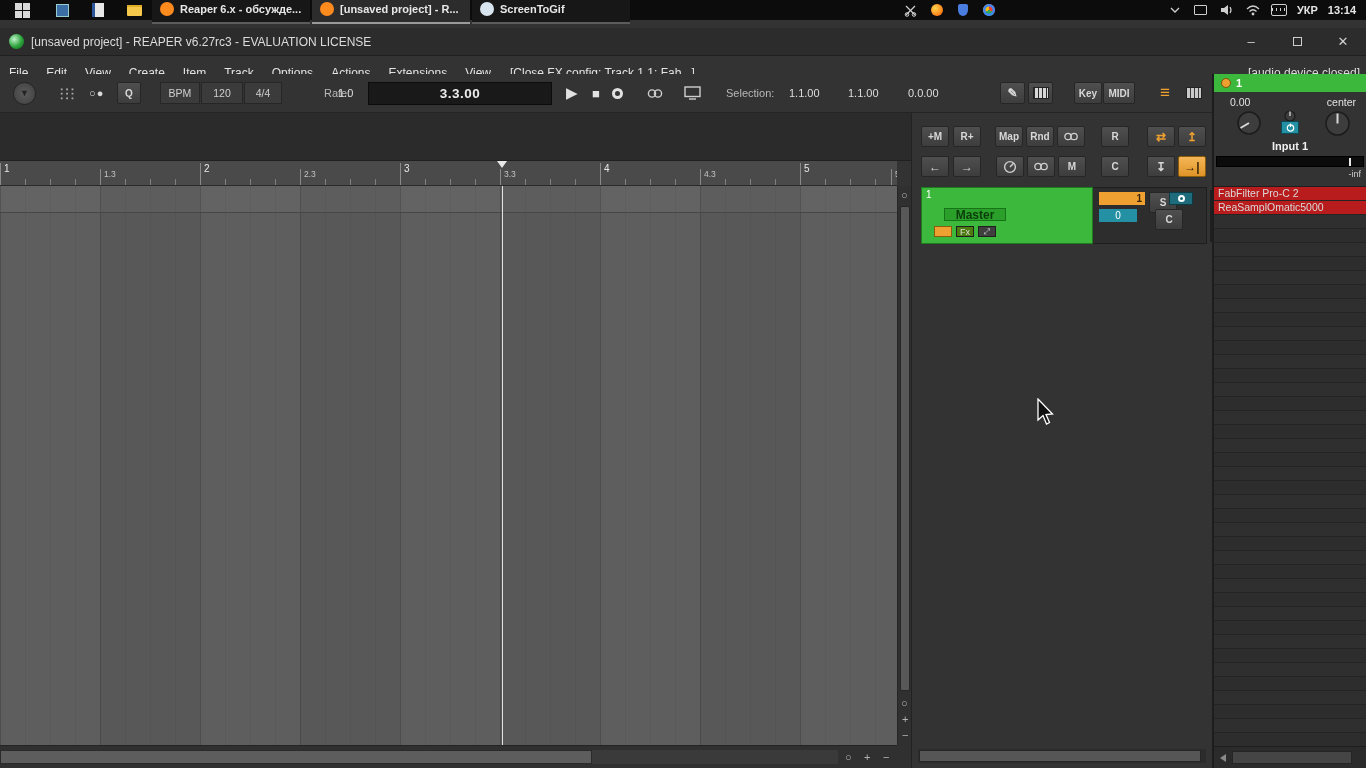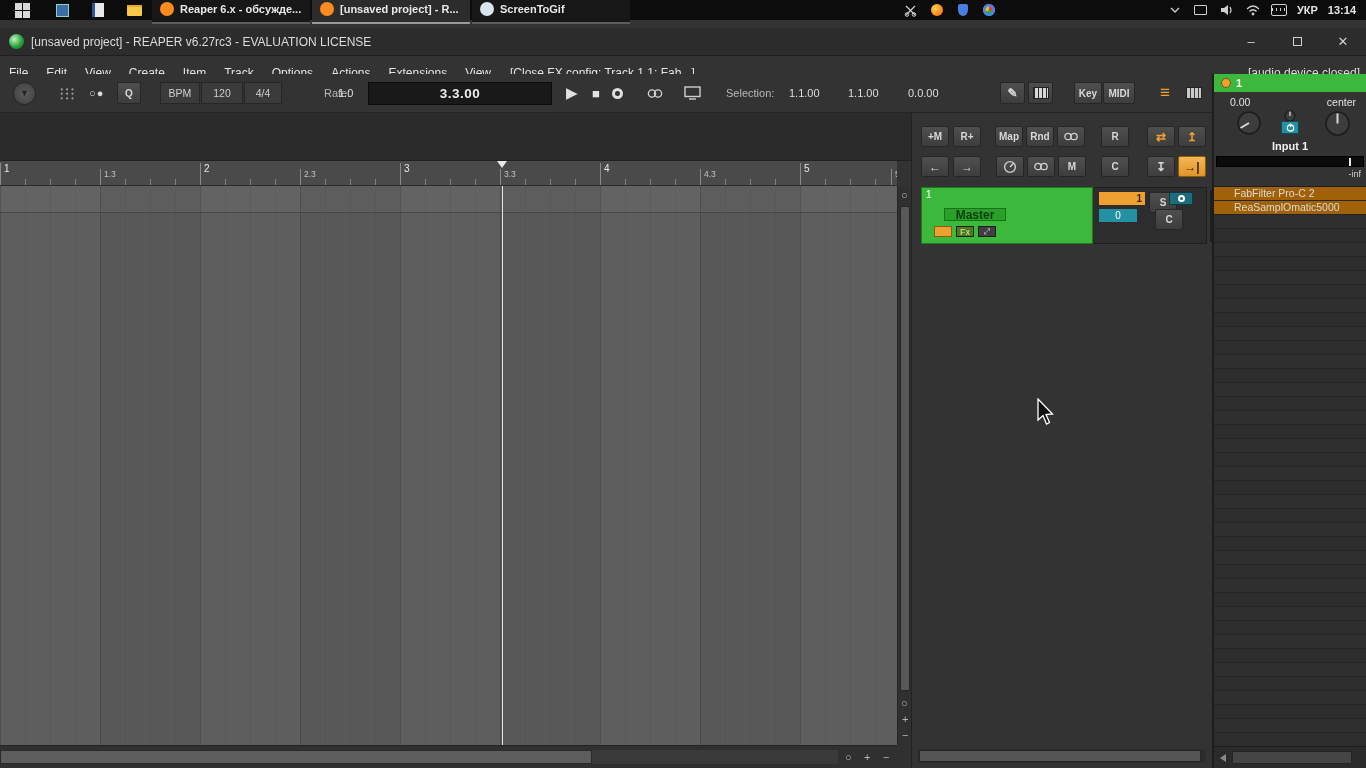--- a/index.html
+++ b/index.html
@@ -100,21 +100,21 @@
   .mx-vol { position:absolute; left:16px; top:22px; color:#e2e2e2; font-size:10.5px; }
   .mx-pan { position:absolute; right:10px; top:22px; color:#e2e2e2; font-size:10.5px; }
   .mx-input { position:absolute; left:0; top:66px; width:152px; text-align:center; color:#f0f0f0; font-size:11px; font-weight:bold; }
   .mx-fader { position:absolute; left:2px; top:82px; width:148px; height:11px; background:#0b0b0b; border:1px solid #000; }
   .mx-fader i { position:absolute; left:132px; top:1px; width:2px; height:8px; background:#e8e8e8; }
   .mx-inf { position:absolute; right:5px; top:95px; color:#cfcfcf; font-size:9px; }
   .mx-pwr { position:absolute; left:67px; top:47px; width:18px; height:13px; background:#2391a3; border:1px solid #0d4a55; display:flex; align-items:center; justify-content:center; }
   .mx-list { position:absolute; left:0; top:112px; width:152px; height:560px; background:#2c2c2c; border-top:1px solid #1e1e1e; }
   .mrow { height:14px; border-bottom:1px solid #242424; background:#2d2d2d; }
   .mrow:nth-child(odd) { background:#2f2f2f; }
-  .mrow.fx { background:#a16207; color:#d9d9d9; font-size:10.5px; line-height:13px; padding-left:20px; white-space:nowrap; overflow:hidden; }
+  .mrow.fx { background:#b91c1c; color:#d9d9d9; font-size:10.5px; line-height:13px; padding-left:4px; white-space:nowrap; overflow:hidden; }
   .mx-scroll { position:absolute; left:0; top:672px; width:152px; height:22px; background:#2b2b2b; border-top:1px solid #1e1e1e; }
   .mx-scroll-left { position:absolute; left:6px; top:7px; width:0; height:0; border-top:4px solid transparent; border-bottom:4px solid transparent; border-right:6px solid #8a8a8a; }
   .mx-scroll-thumb { position:absolute; left:18px; top:4px; width:120px; height:13px; background:#454545; border:1px solid #242424; }
 
   .orange-txt { color:#eea031; }
   .cursor { position:absolute; z-index:60; }
 </style>
 </head>
 <body>
 

